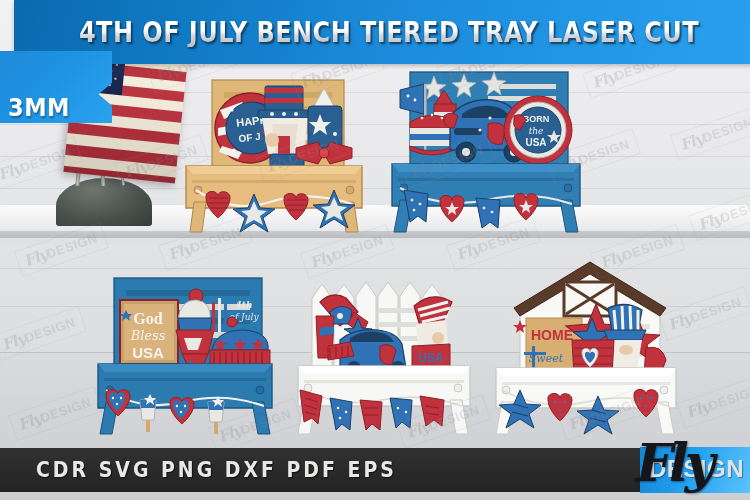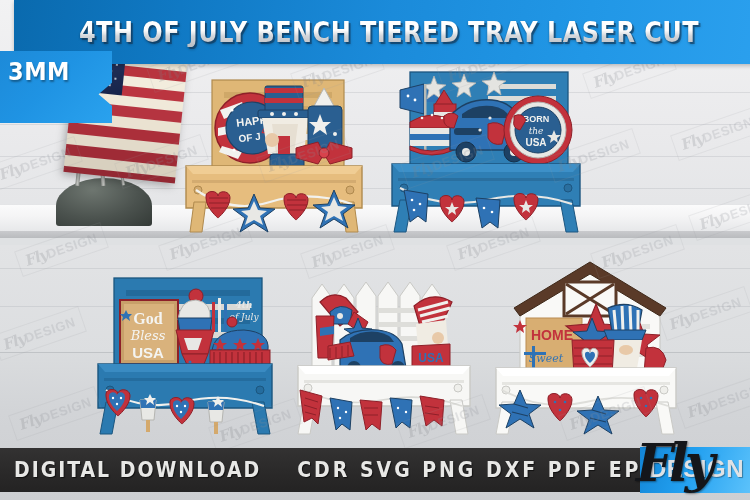--- a/index.html
+++ b/index.html
@@ -53,21 +53,21 @@
     transform:scaleX(.92); transform-origin:center;
   }
 
   
   .badge { position:absolute; left:0; top:51px; z-index:45; width:112px; height:72px;
     background:linear-gradient(135deg,#1d8ad8 0%,#1f93e3 45%,#2aa2ee 100%);
     clip-path:polygon(0 0, 100% 0, 100% 44%, 88% 60%, 100% 76%, 100% 100%, 0 100%);
     padding:6px 0 0 8px; box-shadow:2px 2px 5px rgba(0,0,0,.25); }
   .badge-l1 { font-family:"DejaVu Sans Condensed","Liberation Sans", sans-serif;
     font-weight:bold; font-size:25px; line-height:29px; color:#fff;
-    text-shadow:1px 2px 2px rgba(0,0,0,.35); letter-spacing:.5px; }
+    text-shadow:1px 2px 2px rgba(0,0,0,.35); letter-spacing:.5px;margin-top:36px; }
   .badge-l2 { font-family:"DejaVu Sans Condensed","Liberation Sans", sans-serif;
     font-weight:bold; font-size:21px; line-height:25px; color:#fff;
     text-shadow:1px 2px 2px rgba(0,0,0,.35); letter-spacing:.5px; }
 
   
   .flag-wrap { position:absolute; left:18px; top:40px; width:150px; height:185px; z-index:20; }
   .flag-base { position:absolute; left:38px; top:138px; width:96px; height:48px;
     background:radial-gradient(ellipse at 38% 25%, #6e7670 0%, #4c534f 55%, #343a37 100%);
     border-radius:96px 96px 6px 6px / 56px 56px 6px 6px; }
   .pole { position:absolute; background:linear-gradient(90deg,#8d8f8c,#c3c5c1,#8d8f8c); }
@@ -642,21 +642,20 @@
 
   <div class="title-banner">
     <div class="title-text">4TH OF JULY BENCH TIERED TRAY LASER CUT</div>
   </div>
 
   <div class="badge">
     <div class="badge-l1">3MM</div>
   </div>
 
   <div class="bottom-bar">
-    <div class="bb-text bb-left">DIGITAL DOWNLOAD</div>
     <div class="bb-text bb-formats">CDR  SVG  PNG  DXF  PDF  EPS</div>
   </div>
 
   <div class="logo">
     <div class="logo-design">DESIGN</div>
     <div class="logo-fly">Fly</div>
   </div>
 
 </div>
 

